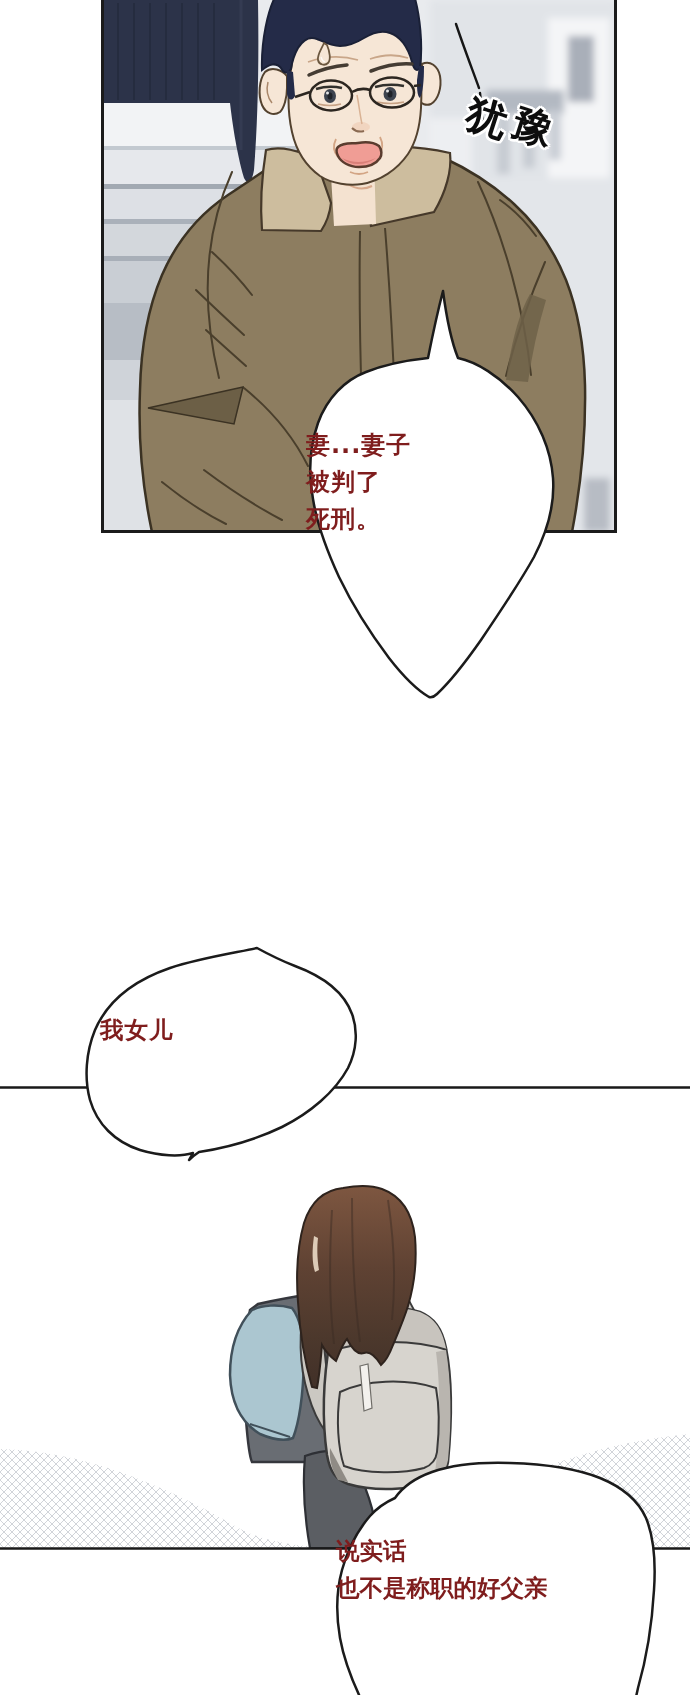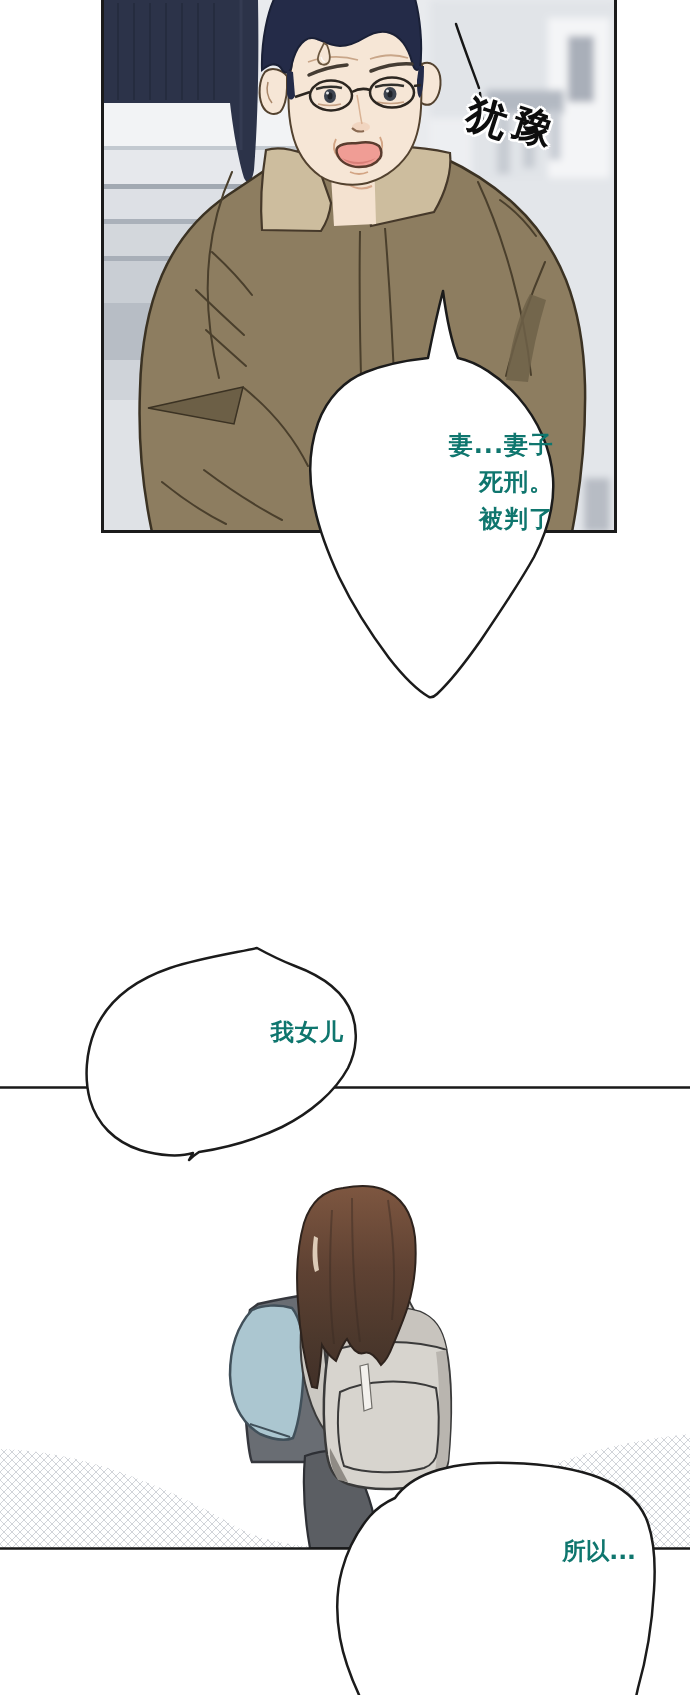--- a/index.html
+++ b/index.html
@@ -1,25 +1,25 @@
 <!DOCTYPE html>
 <html><head>
 <meta charset="utf-8">
 <style>
   html,body{margin:0;padding:0;background:#ffffff;}
   .page{
     position:relative;width:690px;height:1695px;overflow:hidden;
     background:#ffffff;font-family:"DejaVu Sans",sans-serif;
   }
   .art{position:absolute;left:0;top:0;z-index:1;}
-  .txt{position:absolute;z-index:3;color:#0f766e;text-align:right;
+  .txt{position:absolute;z-index:3;color:#7f1d1d;text-align:left;
        font-weight:700;pointer-events:none;}
   .txt div{white-space:nowrap;}
   .b1{left:306px;top:427px;width:248px;font-size:24px;line-height:37px;letter-spacing:1px;}
-  .b2{left:100px;top:1013px;width:244px;font-size:23.5px;line-height:38px;letter-spacing:1px;}
+  .b2{left:100px;top:1013px;width:244px;font-size:23.5px;line-height:38px;letter-spacing:1px;font-family:Liberation Mono, monospace;}
   .b3{left:336px;top:1533px;width:300px;font-size:23.5px;line-height:36.8px;}
   .sfx{
     position:absolute;left:466px;top:96px;z-index:2;
     transform:rotate(11deg);font-size:41px;font-weight:900;color:#0d0d0d;
     letter-spacing:6px;white-space:nowrap;
     text-shadow:-2px -2px 0 #fff,2px -2px 0 #fff,-2px 2px 0 #fff,2px 2px 0 #fff,
                 0 -2.6px 0 #fff,0 2.6px 0 #fff,-2.6px 0 0 #fff,2.6px 0 0 #fff;
   }
   .sfx span{display:inline-block;transform:rotate(7deg);}
 </style>
@@ -295,25 +295,26 @@
            C336,1615 336,1592 342,1570 C348,1548 358,1530 370,1516
            C378,1507 386,1502 395,1498 Z" fill="#ffffff" stroke="#1b1b1b" stroke-width="2.5" stroke-linejoin="round"></path>
 </svg>
 
 <div class="sfx">
   <span>犹</span><span>豫</span>
 </div>
 
 <div class="txt b1">
   <div>妻...妻子</div>
+  <div>被判了</div>
   <div>死刑。</div>
-  <div>被判了</div>
 </div>
 
 <div class="txt b2">
   <div>我女儿</div>
 </div>
 
 <div class="txt b3">
-  <div>所以...</div>
+  <div>说实话</div>
+  <div>也不是称职的好父亲</div>
 </div>
 
 </div>
 
 </body></html>

